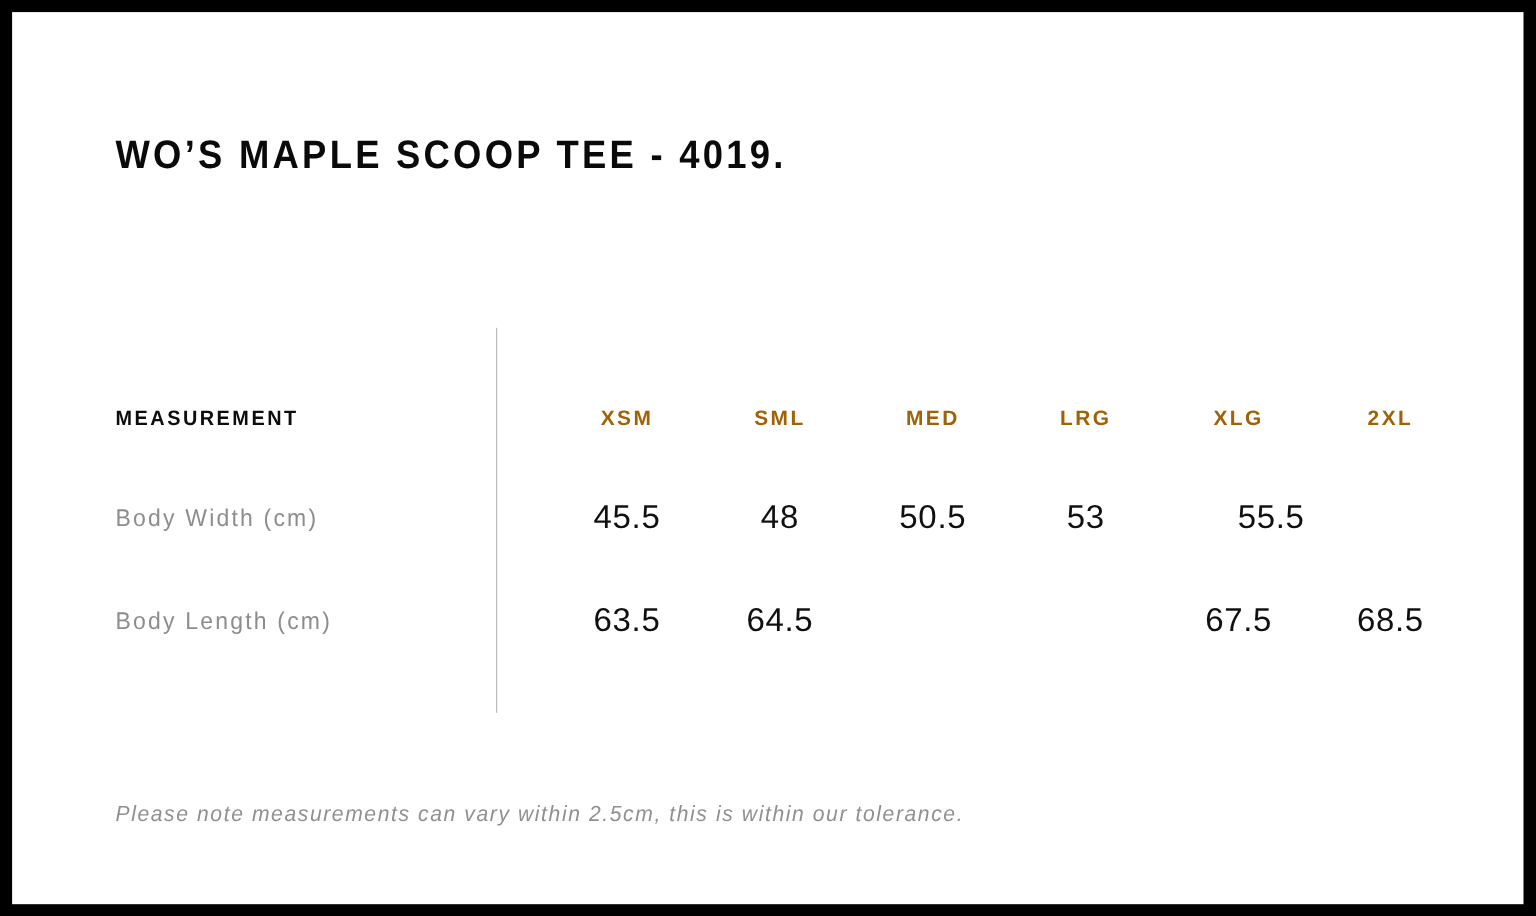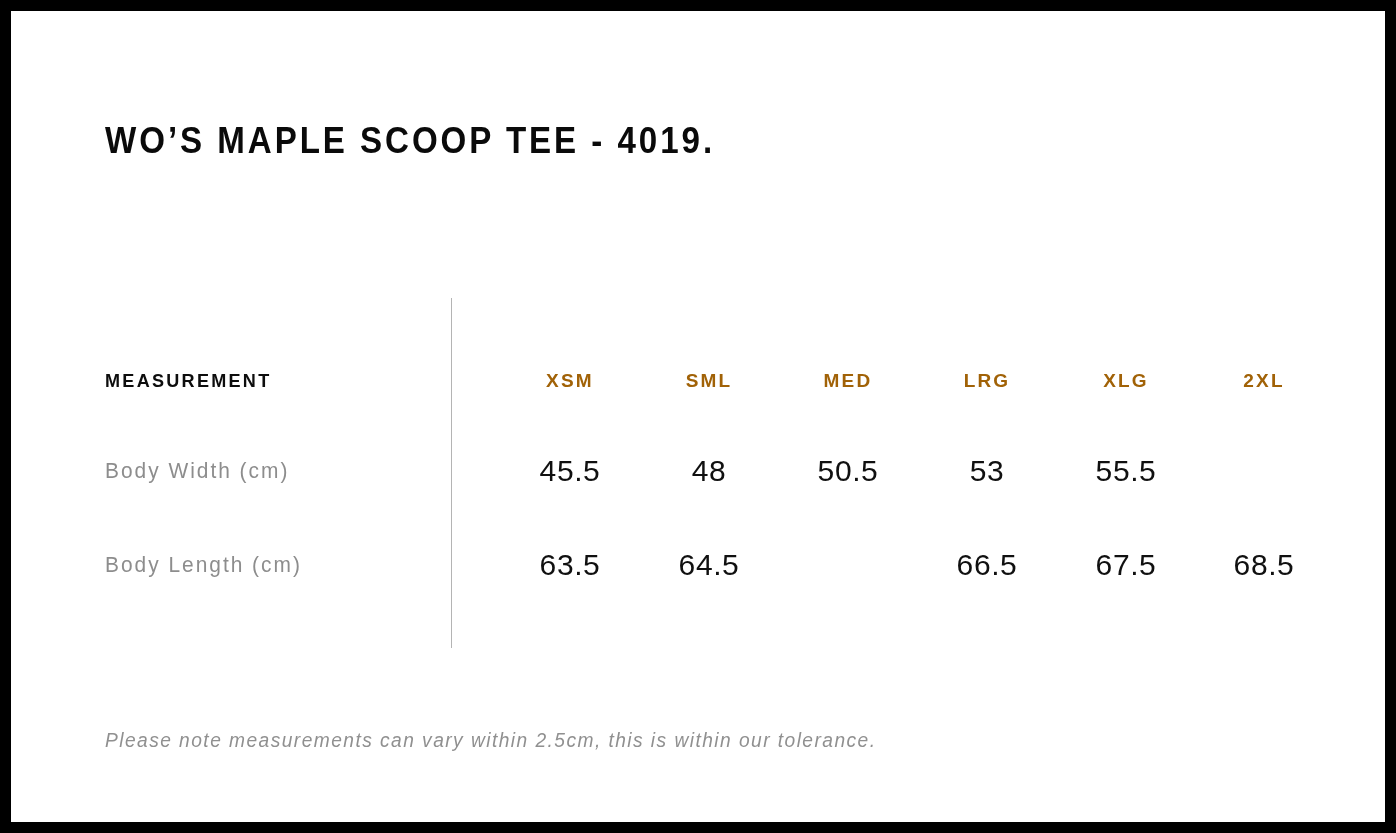--- a/index.html
+++ b/index.html
@@ -165,28 +165,27 @@
         <div class="cell-val" style="left:1055px;">XLG</div>
         <div class="cell-val" style="left:1193px;">2XL</div>
       </div>
 
       <div class="row row-0">
         <div class="cell-label">Body Width (cm)</div>
         <div class="cell-val" style="left:499px;">45.5</div>
         <div class="cell-val" style="left:638px;">48</div>
         <div class="cell-val" style="left:777px;">50.5</div>
         <div class="cell-val" style="left:916px;">53</div>
-        <div class="cell-val" style="left:1055px;">55.5</div>
+        <div class="cell-val" style="left:1055px;text-align:right;">55.5</div>
       </div>
 
       <div class="row row-1">
         <div class="cell-label">Body Length (cm)</div>
         <div class="cell-val" style="left:499px;">63.5</div>
         <div class="cell-val" style="left:638px;">64.5</div>
-        <div class="cell-val" style="left:916px;">66.5</div>
         <div class="cell-val" style="left:1055px;">67.5</div>
         <div class="cell-val" style="left:1193px;">68.5</div>
       </div>
 
     </div>
 
     <div class="note">Please note measurements can vary within 2.5cm, this is within our tolerance.</div>
 
   </div>
 </div>

